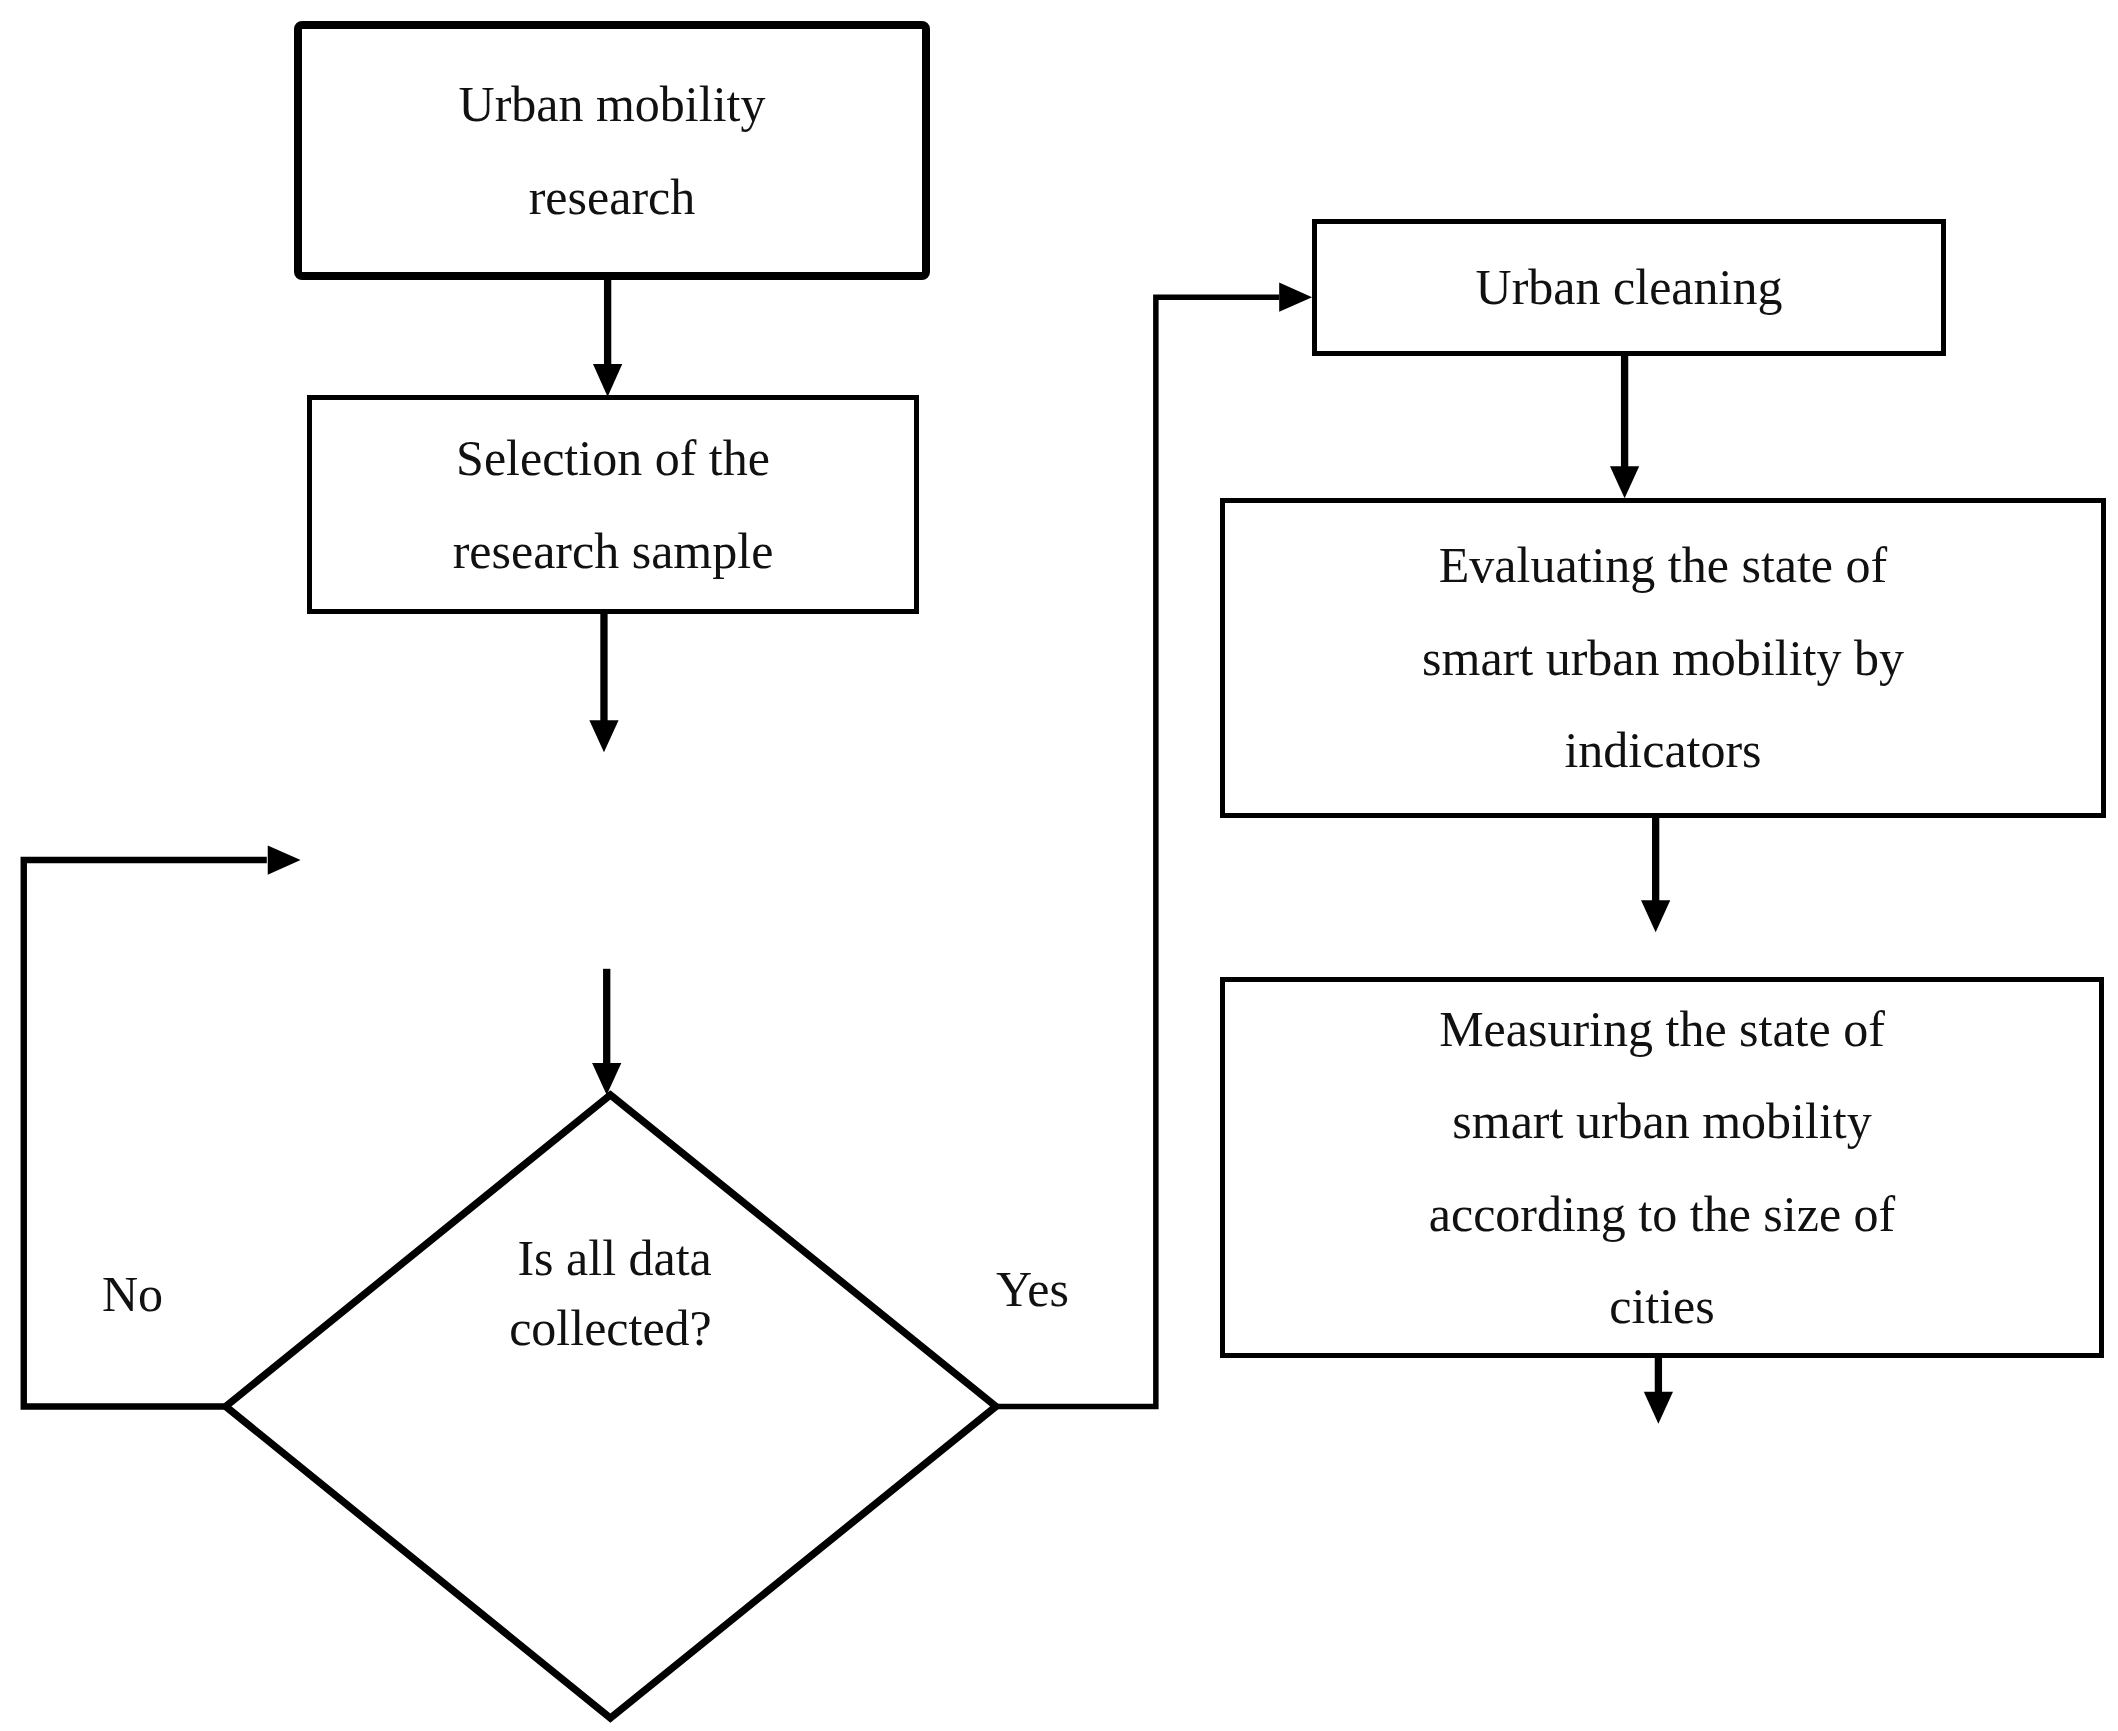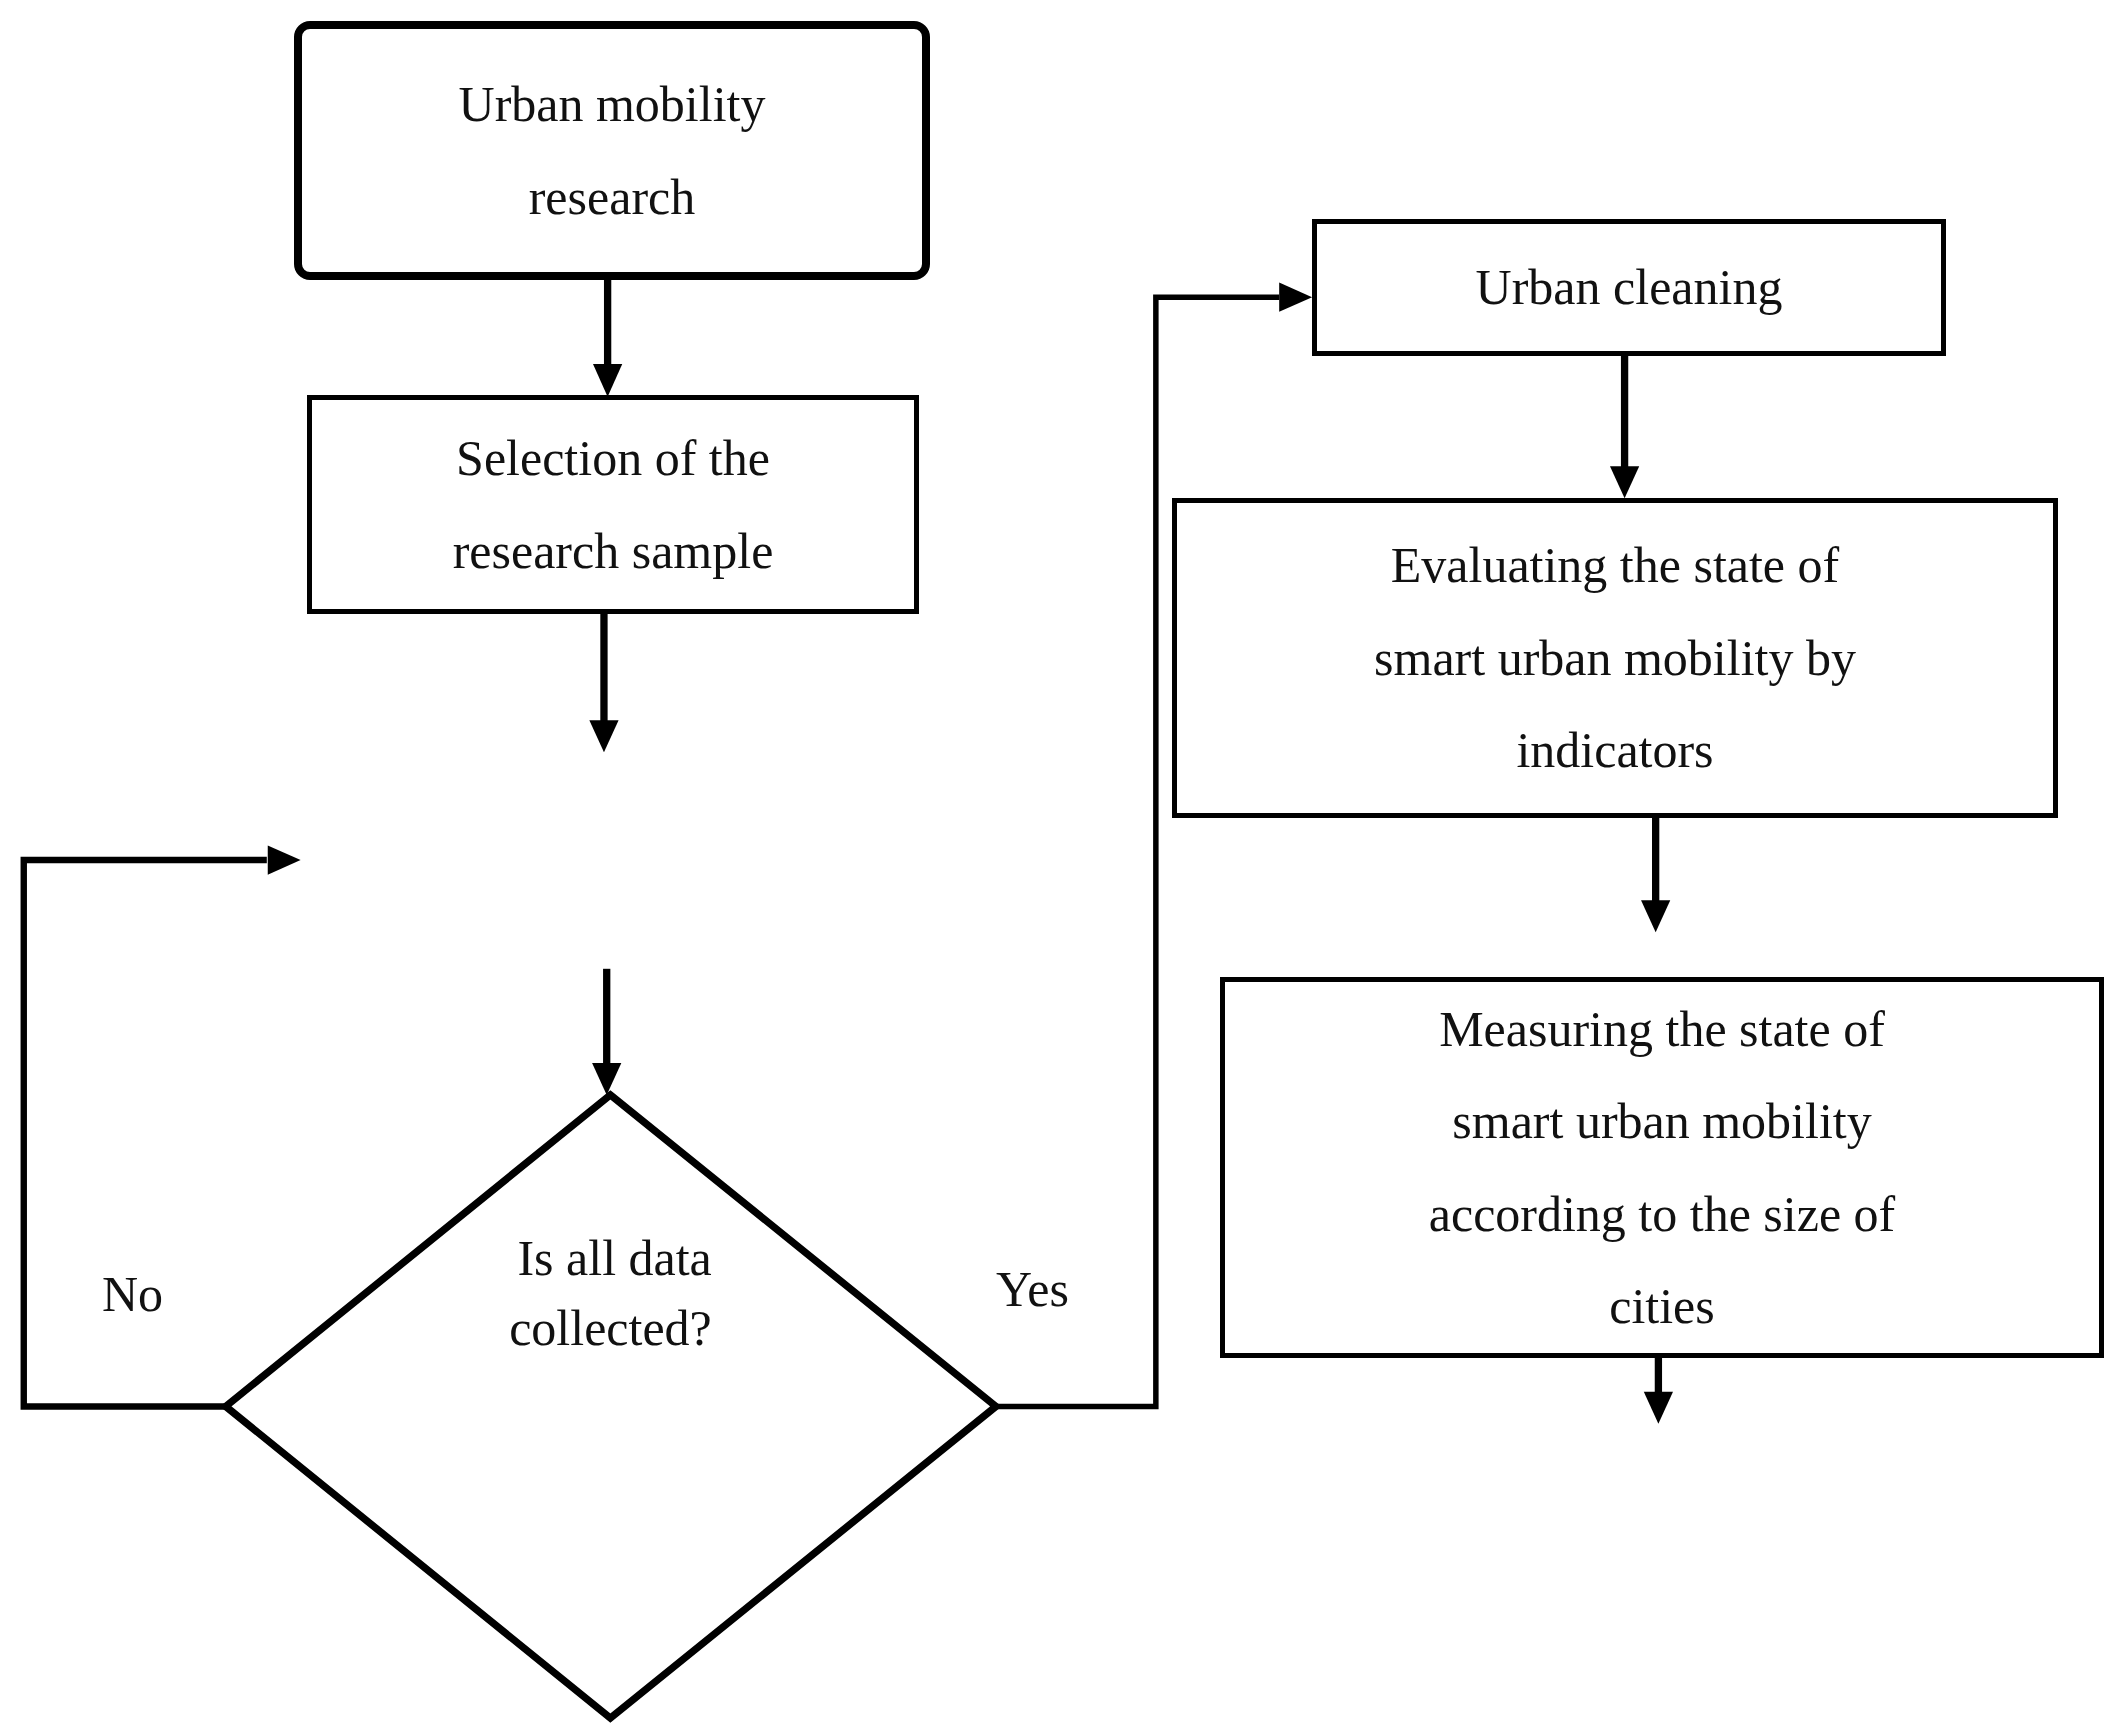--- a/index.html
+++ b/index.html
@@ -37,21 +37,21 @@
   .node .label,
   .edge-label .label,
   .diamond-label .label {
     white-space: pre-line;
     font-size: 50px;
     line-height: 1.85;
     color: #111111;
   }
   .node--start {
     border-width: 8.2px;
-    border-radius: 16px;
+    border-radius: 8px;
   }
   .diamond-label {
     position: absolute;
     display: flex;
     align-items: center;
     justify-content: center;
     text-align: right;
     background: transparent;
   }
   .diamond-label .label {
@@ -130,21 +130,21 @@
 
   <div class="diamond-label" style="left:364px; top:1215px; width:493px; height:155px;">
     <span class="label">Is all data
 collected?</span>
   </div>
 
   <div class="node" style="left:1312px; top:219px; width:634px; height:137px;">
     <span class="label">Urban cleaning</span>
   </div>
 
-  <div class="node" style="left:1172px; top:498px; width:886px; height:320px;">
+  <div class="node" style="left:1220px; top:498px; width:886px; height:320px;">
     <span class="label">Evaluating the state of
 smart urban mobility by
 indicators</span>
   </div>
 
   <div class="node" style="left:1220px; top:977px; width:884px; height:381px;">
     <span class="label">Measuring the state of
 smart urban mobility
 according to the size of
 cities</span>

